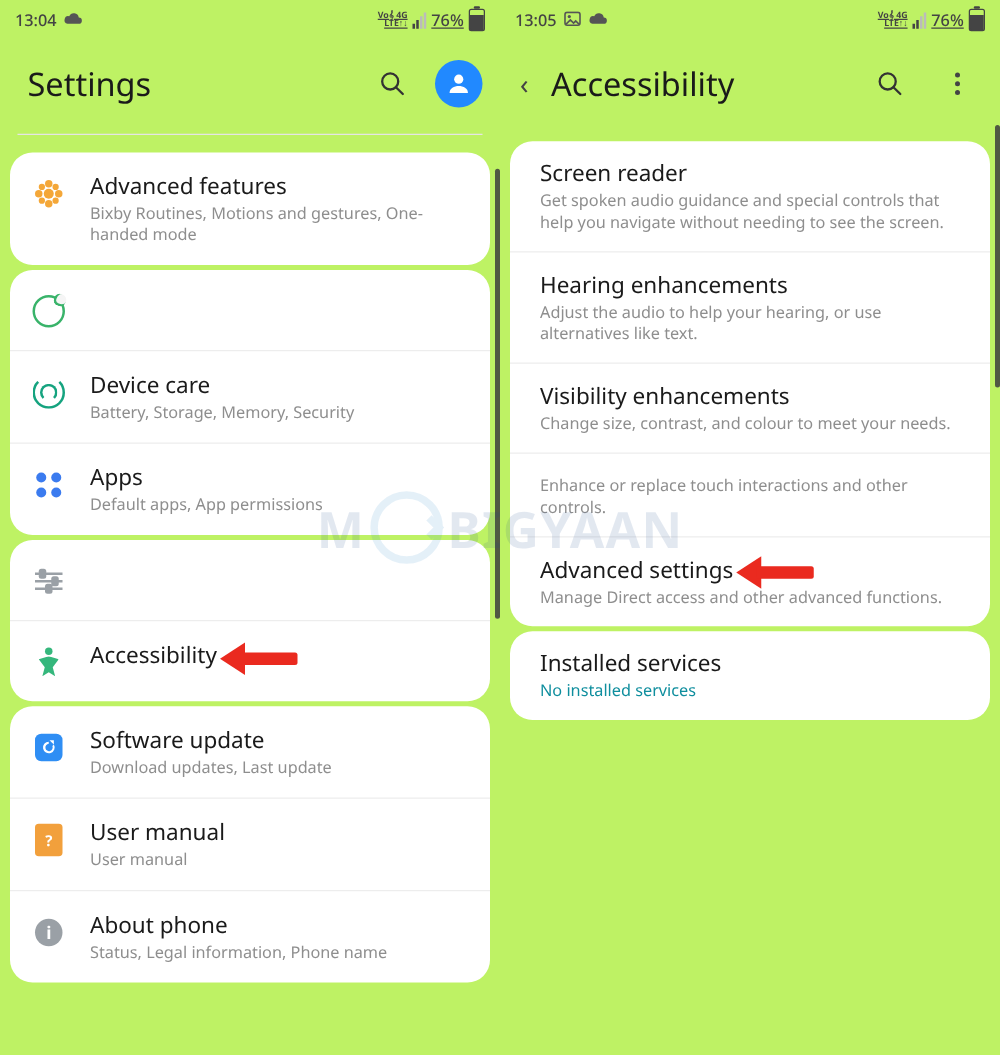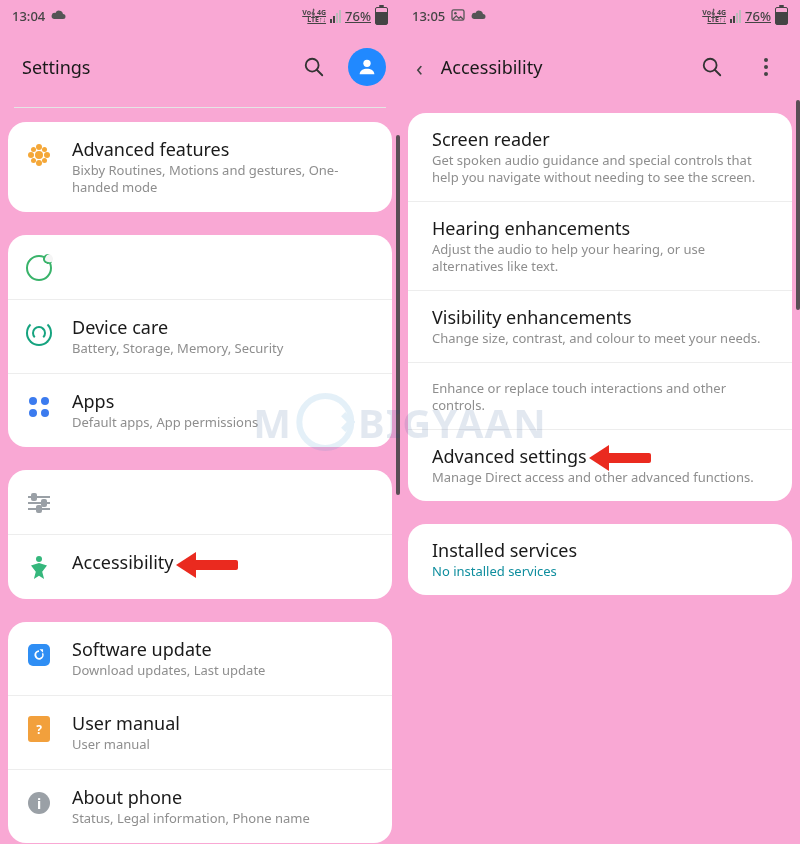--- a/index.html
+++ b/index.html
@@ -1,43 +1,43 @@
 <!DOCTYPE html>
 <html><head>
 <meta charset="utf-8">
 <style>
   html,body{margin:0;padding:0;background:#f5f5f5;font-family:system-ui,-apple-system,"Segoe UI",Roboto,Helvetica,Arial,sans-serif;-webkit-font-smoothing:antialiased;}
   .stage{width:800px;height:844px;position:relative;display:flex;overflow:hidden;}
-  .phone{width:400px;height:844px;background:#f9a8d4;display:flex;flex-direction:column;position:relative;}
+  .phone{width:400px;height:844px;background:#bef264;display:flex;flex-direction:column;position:relative;}
   .scroll-edge{position:absolute;right:0;background:#3d3d3d;width:4px;border-radius:4px;opacity:.85;}
   .scroll-edge.l{top:135px;height:360px;}
   .scroll-edge.r{top:100px;height:210px;}
   
   .statusbar{height:26px;display:flex;align-items:center;justify-content:space-between;padding:3px 12px 0 12px;font-size:13px;color:#444;font-weight:500;}
   .statusbar .left,.statusbar .right{display:flex;align-items:center;gap:6px;}
   .statusbar .right{gap:4px;text-decoration:underline;}
   .st-ic{display:inline-block;}
   .batt{display:inline-block;width:11px;height:16px;border:1.5px solid #444;border-radius:2px;position:relative;background:linear-gradient(to top,#444 0,#444 76%,transparent 76%);}
   .batt:before{content:"";position:absolute;top:-3px;left:3px;width:5px;height:2px;background:#444;border-radius:1px;}
   .sig{display:inline-flex;align-items:flex-end;gap:1px;}
   .sig span{display:block;width:2px;background:#444;}
   .sig span:nth-child(1){height:4px;} .sig span:nth-child(2){height:7px;} .sig span:nth-child(3){height:10px;background:#bbb;} .sig span:nth-child(4){height:13px;background:#bbb;}
   .lte{font-size:7px;line-height:7px;text-align:right;font-weight:700;}
   
   .hdr{display:flex;align-items:center;padding:18px 14px 20px 22px;gap:14px;}
-  .hdr .title{font-size:18px;color:#1a1a1a;font-weight:400;}
+  .hdr .title{font-size:26px;color:#1a1a1a;font-weight:400;}
   .hdr .grow{flex:1;}
   .iconbtn{width:40px;height:40px;border-radius:50%;display:flex;align-items:center;justify-content:center;}
   .avatar{width:38px;height:38px;border-radius:50%;background:#2189ff;display:flex;align-items:center;justify-content:center;}
   .back-chevron{font-size:22px;color:#444;padding:0 4px;}
   .dots{display:flex;flex-direction:column;gap:3px;}
   .dots span{width:4px;height:4px;border-radius:50%;background:#444;}
   .hr-thin{height:1px;background:#e5e5e5;margin:0 14px;}
   
-  .cards{padding:0 8px 0 8px;display:flex;flex-direction:column;gap:23px;}
+  .cards{padding:0 8px 0 8px;display:flex;flex-direction:column;gap:4px;}
   .card{background:#fff;border-radius:18px;overflow:hidden;}
   .row{display:flex;align-items:flex-start;padding:16px 16px 16px 16px;gap:18px;}
   .row+.row{border-top:1px solid #ededed;}
   .row .ic{width:30px;height:30px;flex:0 0 30px;display:flex;align-items:center;justify-content:center;margin-top:2px;}
   .row .txts{flex:1;min-width:0;}
   .row .ttl{font-size:18px;color:#1a1a1a;line-height:22px;}
   .row .sub{font-size:13px;color:#8e8e8e;line-height:17px;margin-top:2px;}
   .row .sub.link{color:#0f8e9e;}
   .row.noicon{padding:15px 22px 15px 24px;}
   

